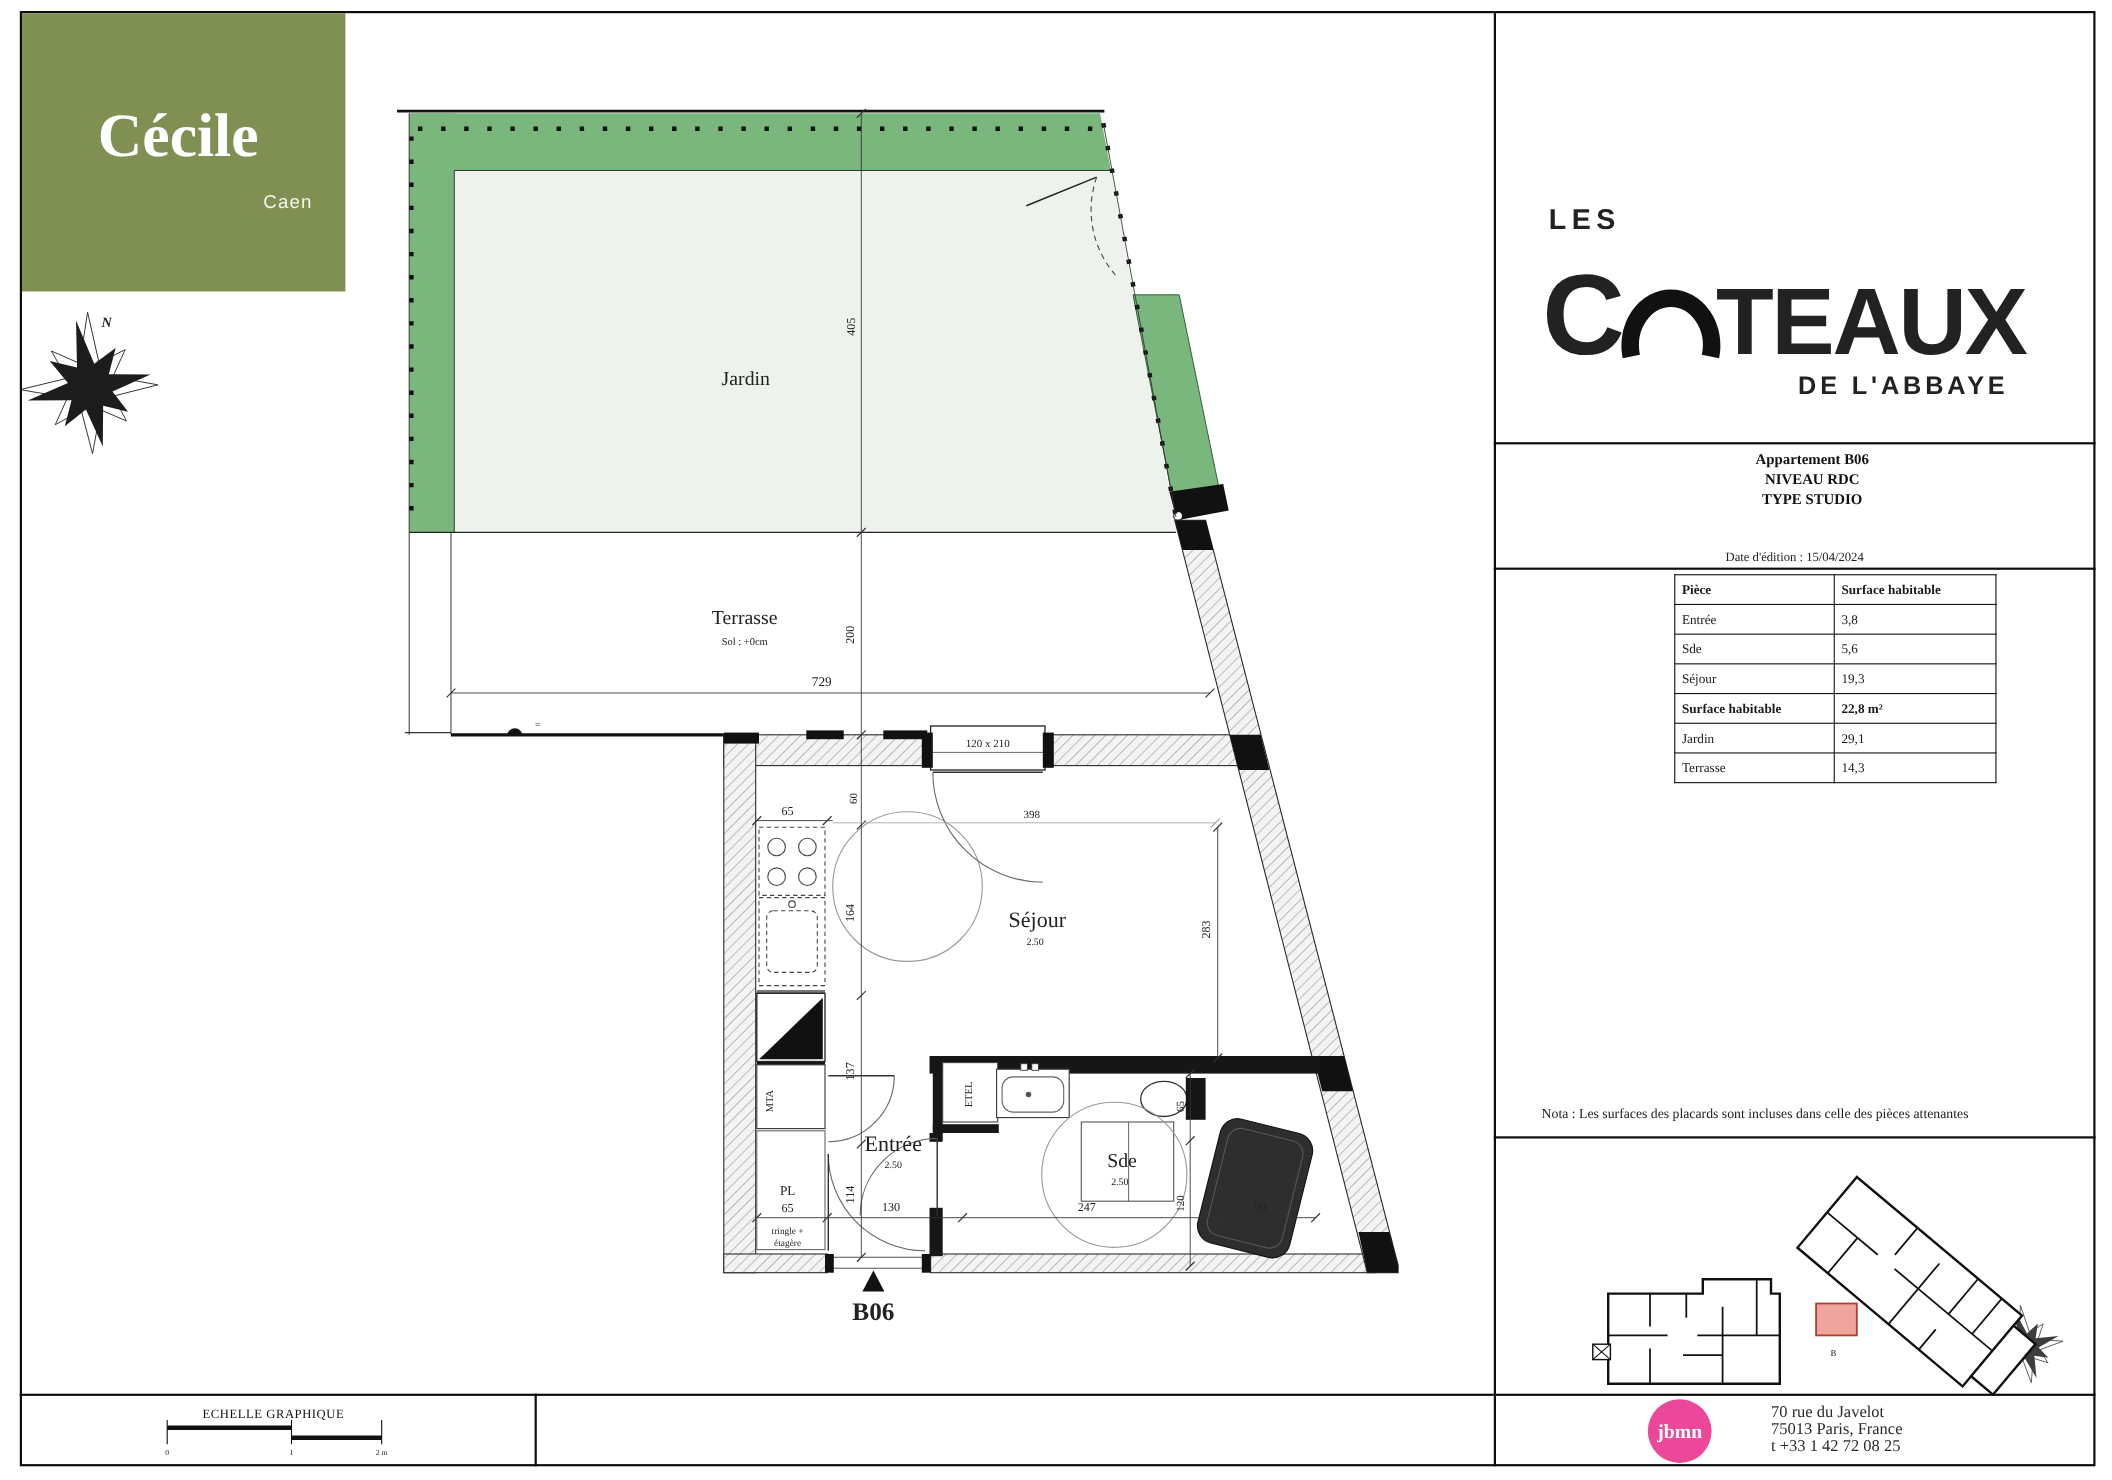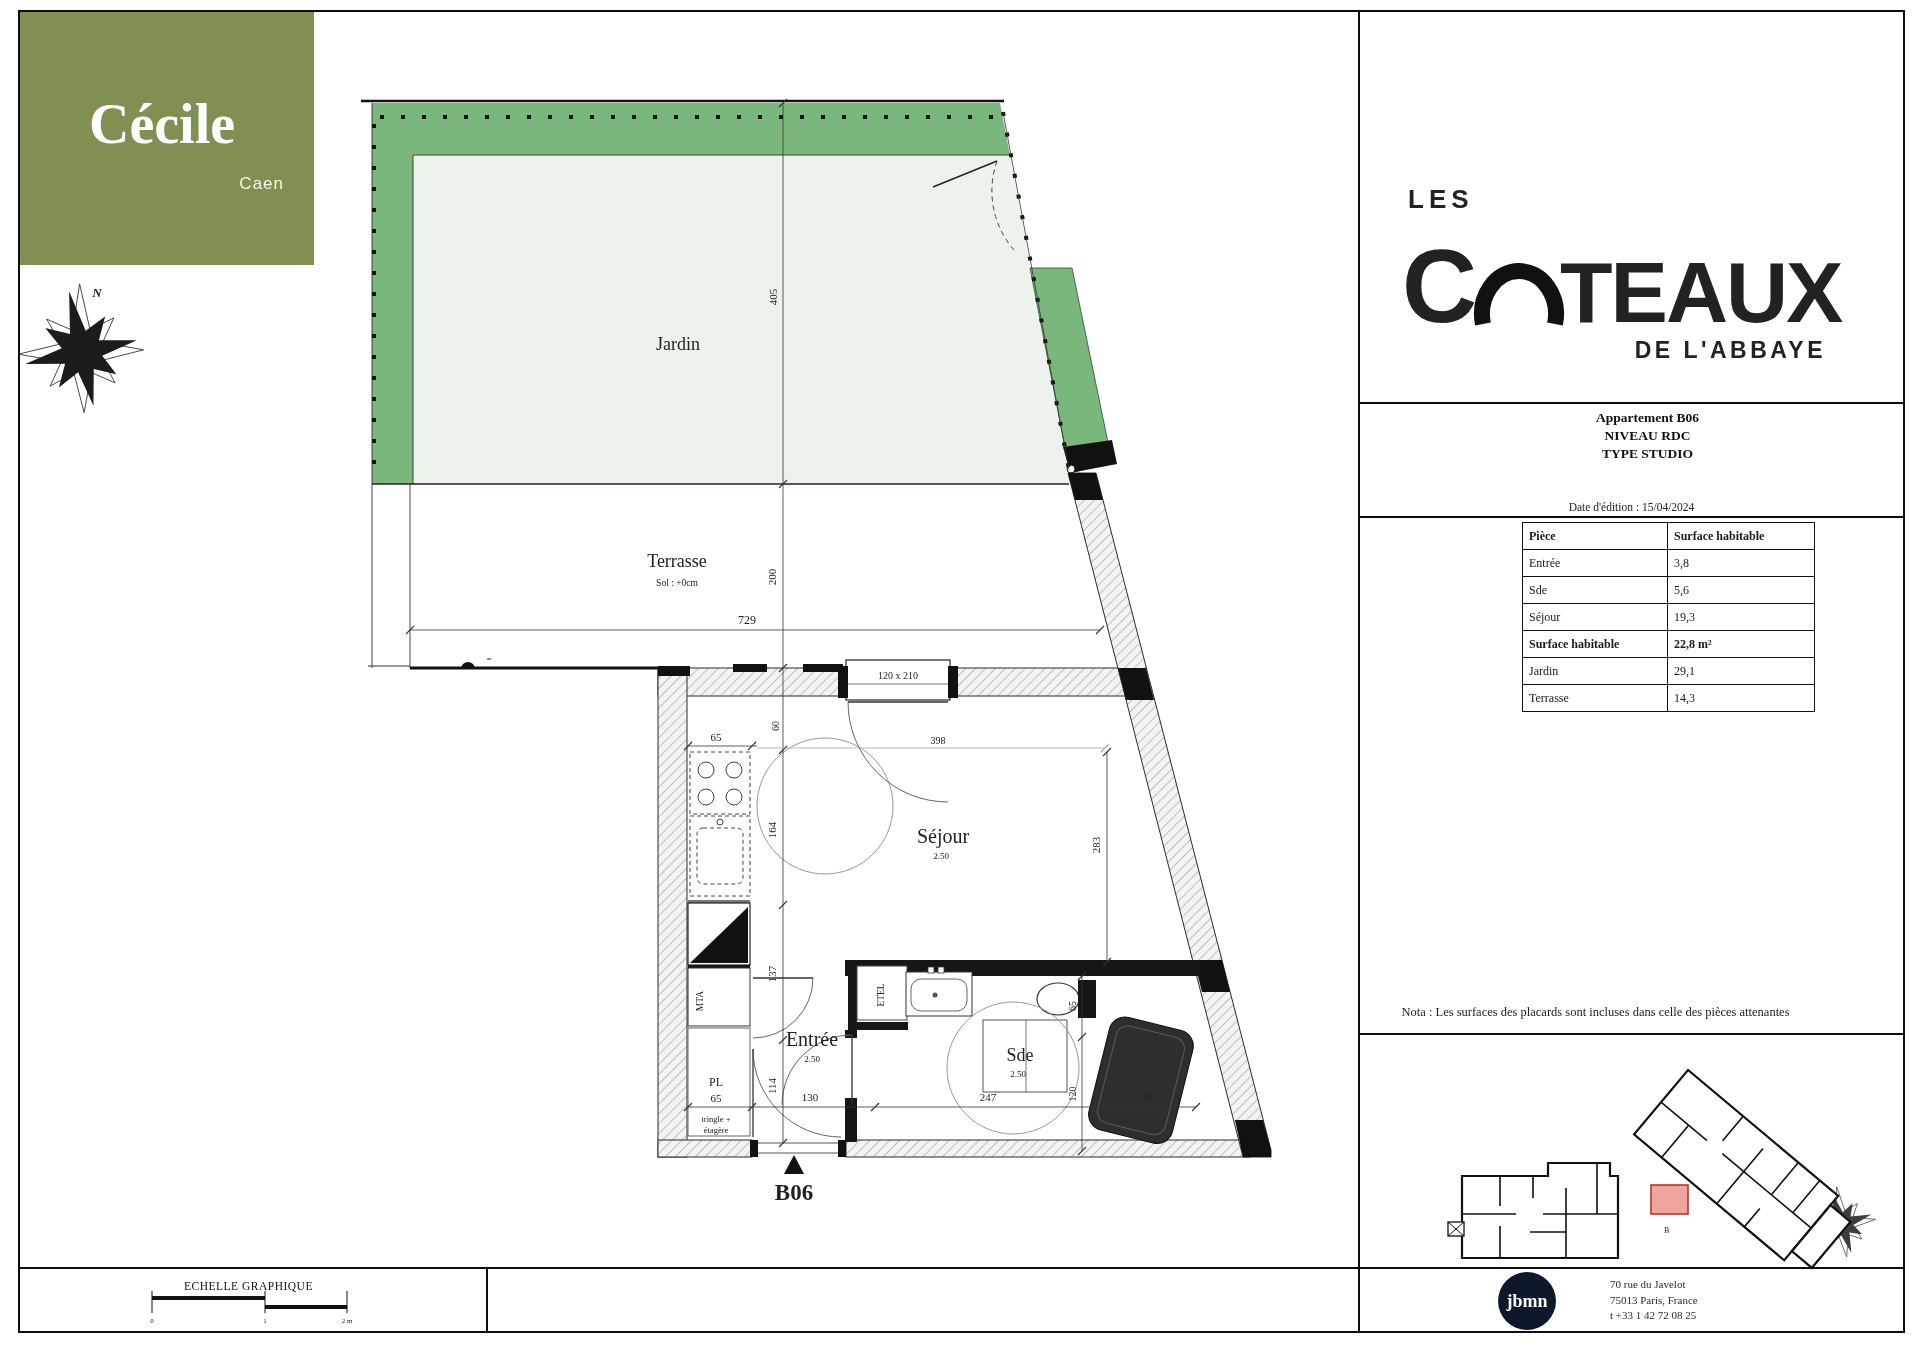--- a/index.html
+++ b/index.html
@@ -18,23 +18,23 @@
   table.surfaces{position:absolute;left:1522px;top:522px;border-collapse:collapse;font-family:"Liberation Serif",serif;}
   table.surfaces td,table.surfaces th{border:1.6px solid #111;font-size:12px;color:#1a1a1a;height:26px;padding:0 6px;}
   table.surfaces th{width:132px;text-align:left;font-weight:bold;}
   table.surfaces th.v{width:134px;}
   table.surfaces td{text-align:left;}
   table.surfaces tr.total td{font-weight:bold;}
   #nota-right{left:1328px;top:1005px;width:535px;text-align:center;font-size:12.5px;color:#1c1c1c;}
   #footer-scale-label{left:126px;top:1280px;width:245px;text-align:center;font-size:11.5px;letter-spacing:.5px;color:#111;}
   #nota-left{left:515px;top:1279px;width:840px;font-size:12.5px;color:#1c1c1c;}
   #nota-left div{margin-bottom:9px;}
-  #jbmn-circle{left:1498px;top:1272px;width:58px;height:58px;border-radius:50%;background:#0f172a;color:#fff;
+  #jbmn-circle{left:1498px;top:1272px;width:58px;height:58px;border-radius:50%;background:#ec4899;color:#fff;
      display:flex;align-items:center;justify-content:center;font-size:18px;font-weight:bold;font-family:"Liberation Serif",serif;}
-  #agency-address{left:1610px;top:1277px;font-size:11px;color:#2a2a2a;line-height:15.5px;font-family:"Liberation Serif",serif;}
+  #agency-address{left:1610px;top:1277px;font-size:15px;color:#2a2a2a;line-height:15.5px;font-family:"Liberation Serif",serif;}
   svg text{font-family:"Liberation Serif",serif;fill:#222;}
   svg text.sans{font-family:"Liberation Sans",sans-serif;}
 </style>
 </head>
 <body>
 
 <div id="stage">
 
   <svg class="abs" style="left:0;top:0;" width="1920" height="1345" viewBox="0 0 1920 1345">
     <defs>

